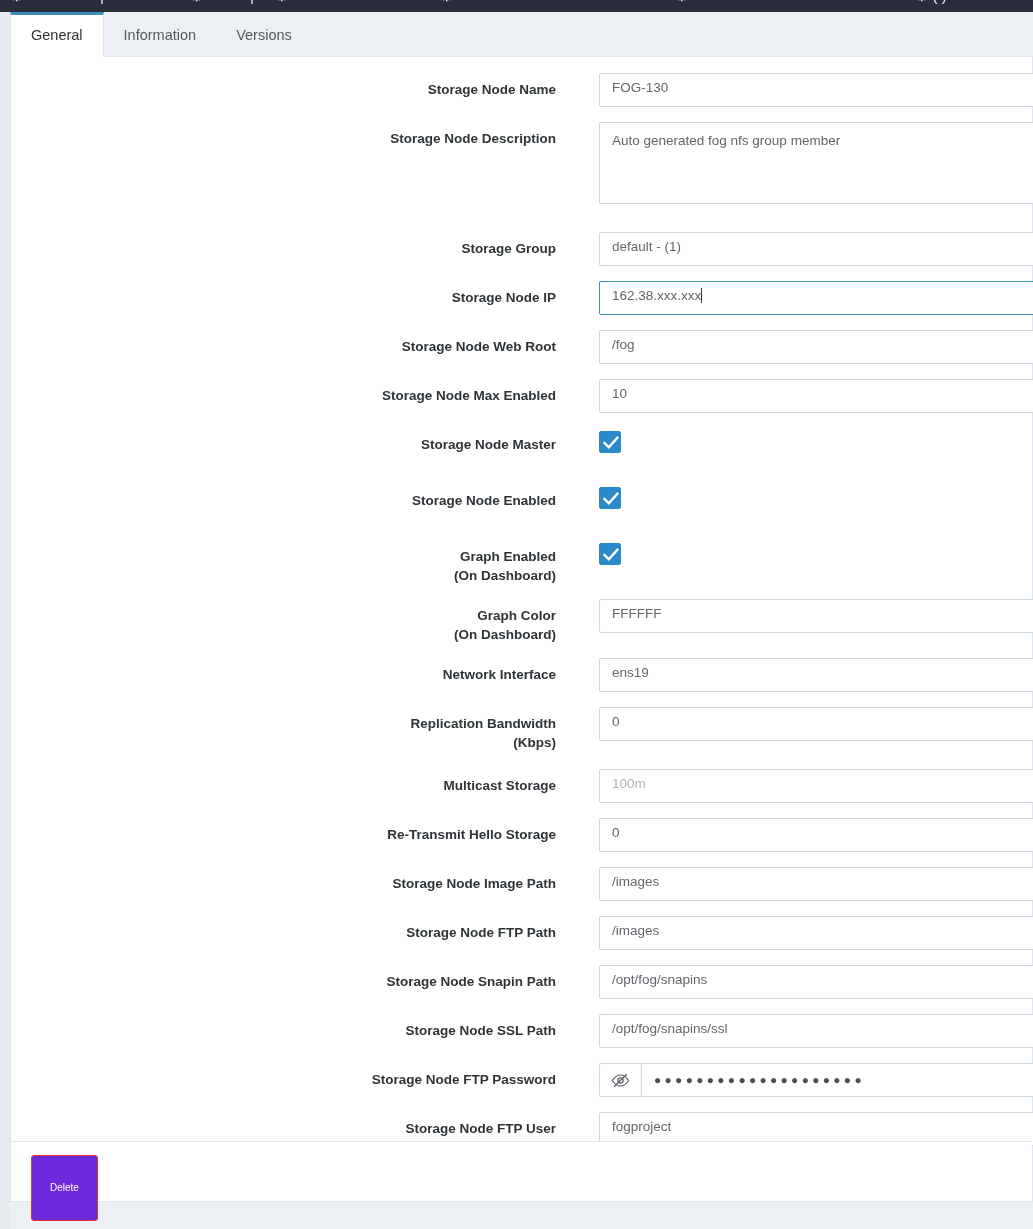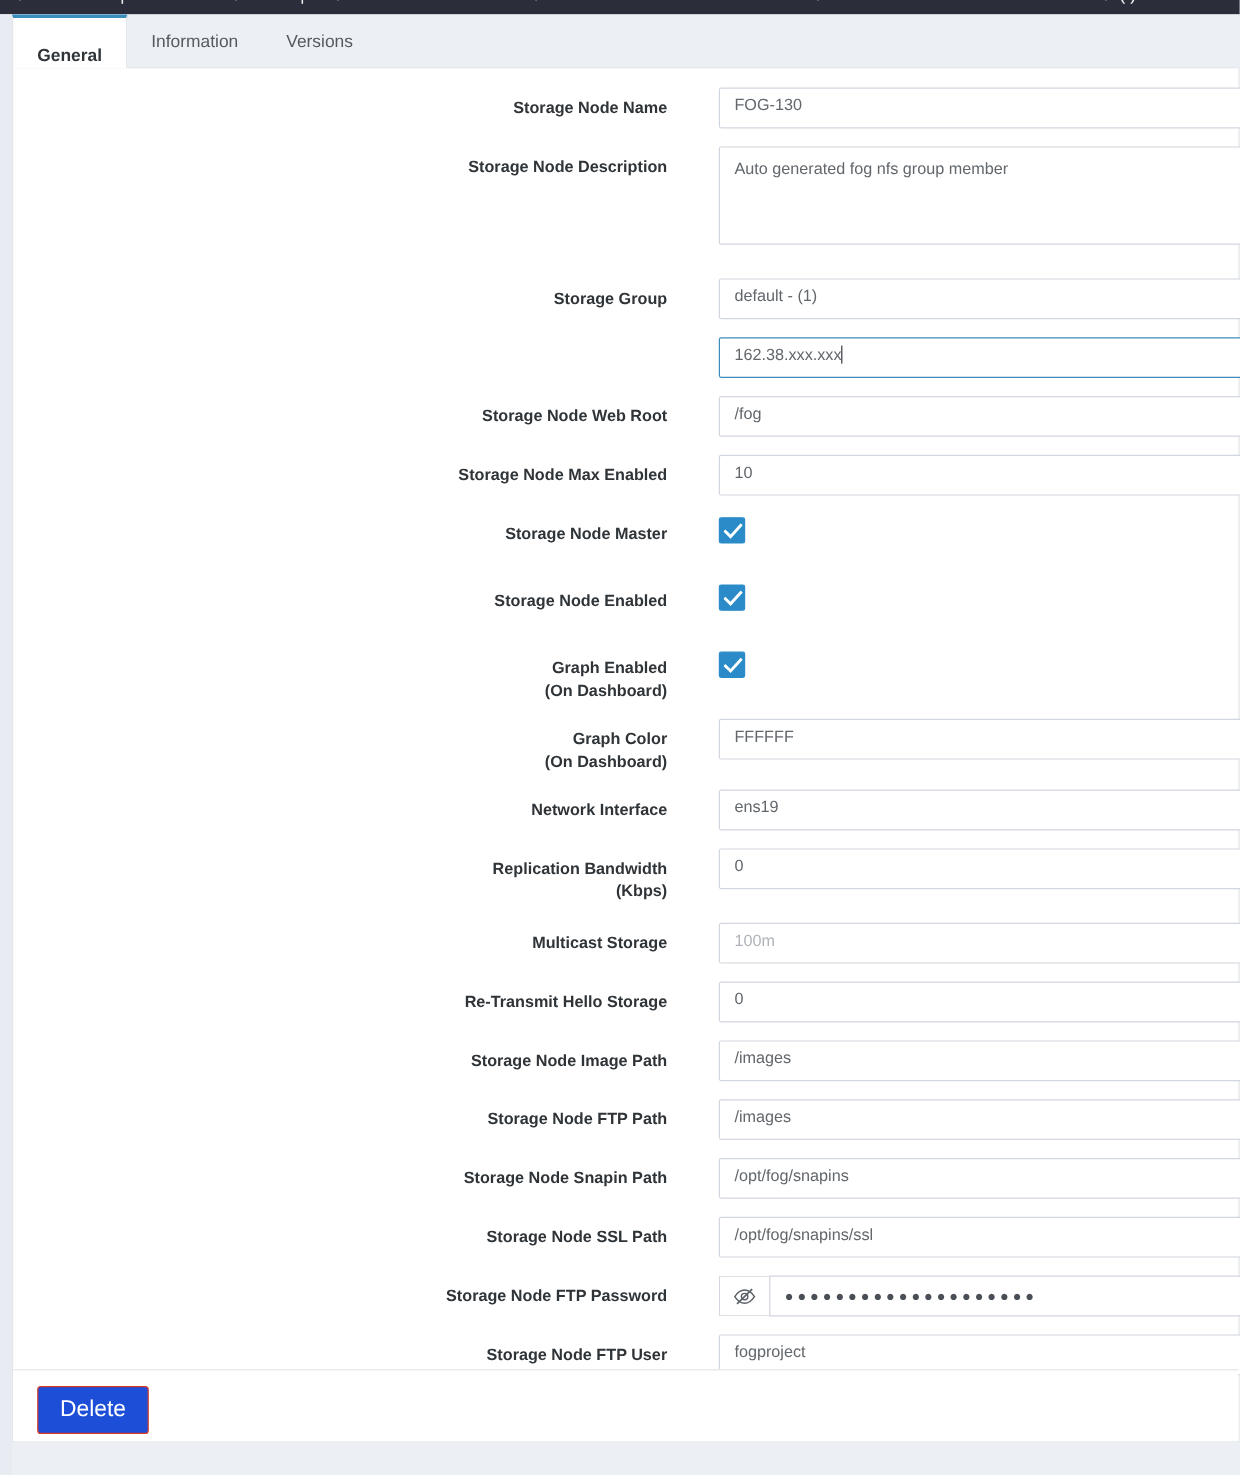--- a/index.html
+++ b/index.html
@@ -62,25 +62,25 @@
     height: 45px;
     padding: 14px 20px 0 20px;
     font-size: 14.5px;
     color: #555a60;
     cursor: pointer;
     line-height: 18px;
   }
   .tab.active {
     background: #ffffff;
     color: #2f3438;
-    font-weight: bold;
+    font-weight: normal;
     border-left: 1px solid #e3e6ea;
     border-right: 1px solid #e3e6ea;
     border-top: 3px solid #3c8dbc;
-    padding-top: 23px;
+    padding-top: 11px;
   }
 
   
   .panel {
     position: absolute;
     top: 45px; left: 10px;
     width: 1023px;
     height: 1145px;
     background: #ffffff;
     border: 1px solid #e3e6ea;
@@ -199,24 +199,24 @@
     position: absolute;
     bottom: 0; left: 0;
     width: 100%;
     height: 60px;
     background: #ffffff;
     border-top: 1px solid #e3e6ea;
     padding: 13px 0 0 20px;
   }
   .btn-delete {
     display: inline-block;
-    padding: 10px 18px;
-    font-size: 19px;
+    padding: 23px 18px;
+    font-size: 10px;
     color: #ffffff;
-    background: #1d4ed8;
+    background: #6d28d9;
     border: 1px solid #d73925;
     border-radius: 3px;
     cursor: pointer;
     line-height: 18px;
   }
   .clear { clear: both; }
 </style>
 </head>
 <body>
 
@@ -261,20 +261,21 @@
             <div class="inp area">Auto generated fog nfs group member</div>
           </div>
         </div>
         <div class="form-row" style="margin-top: 28px;">
           <div class="label"><span>Storage Group</span></div>
           <div class="control">
             <div class="inp"><span>default - (1)</span></div>
           </div>
         </div>
         <div class="form-row">
+          <div class="label"><span>Storage Node IP</span></div>
           <div class="control">
             <div class="inp focused"><span>162.38.xxx.xxx</span><span class="caret"></span></div>
           </div>
         </div>
         <div class="form-row">
           <div class="label"><span>Storage Node Web Root</span></div>
           <div class="control">
             <div class="inp"><span>/fog</span></div>
           </div>
         </div>

